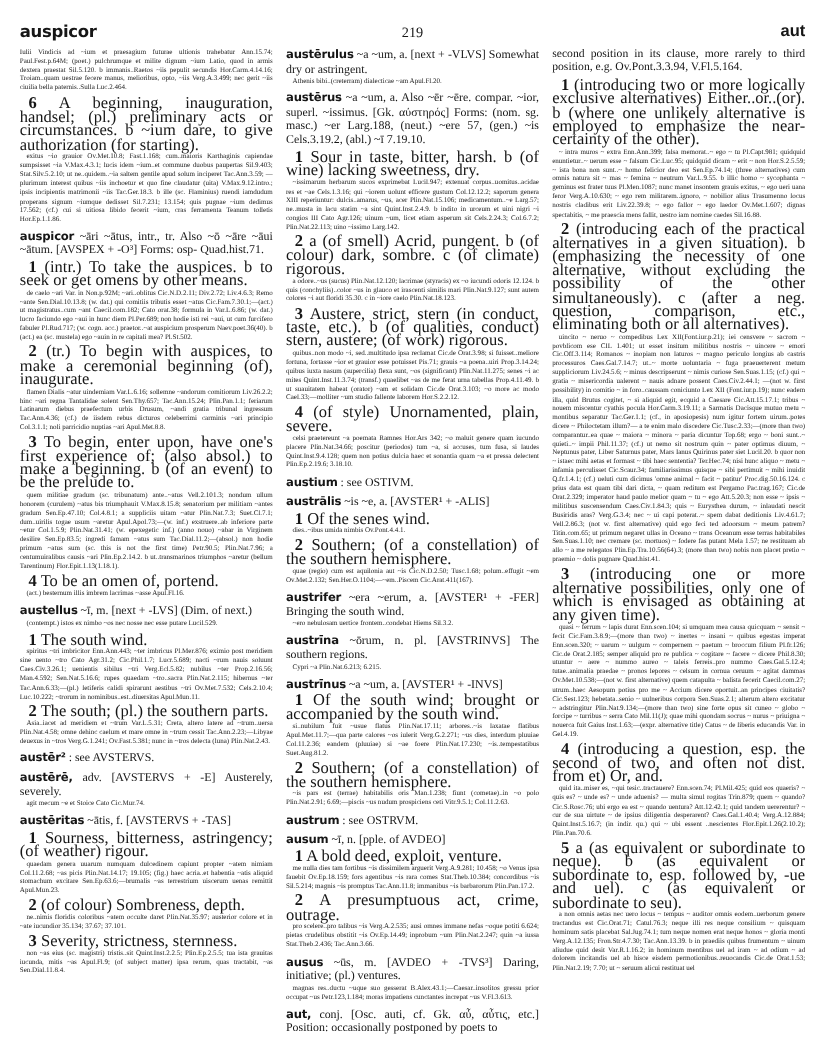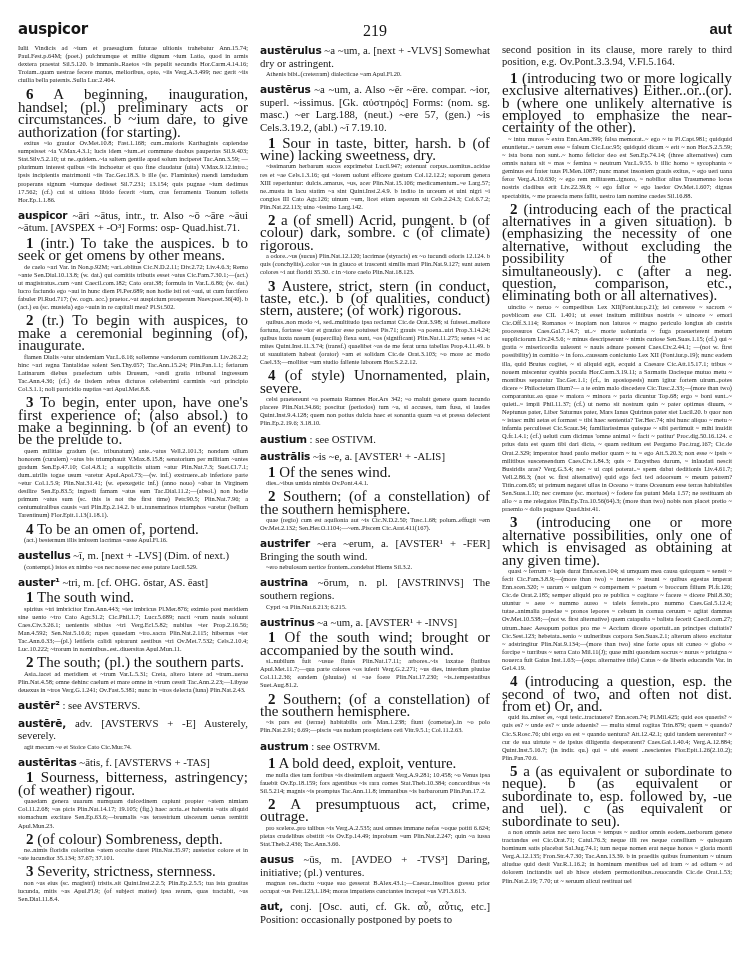--- a/index.html
+++ b/index.html
@@ -1,20 +1,20 @@
 <!DOCTYPE html>
 <html><head>
 <meta charset="utf-8">
 <style>
   html, body { margin:0; padding:0; background:#ffffff; }
   body { width:750px; height:963px; overflow:hidden; font-family:"Liberation Serif","DejaVu Serif",serif; color:#161616; }
   .page { position:relative; width:750px; height:771px; }
   .running-head { position:absolute; top:20px; left:18px; right:18px; height:20px; }
   .rh-left { position:absolute; left:0; top:0; font-family:"DejaVu Sans","Liberation Sans",sans-serif; font-weight:bold; font-size:15px; letter-spacing:-0.3px; }
-  .rh-center { position:absolute; left:0; right:0; top:2px; text-align:center; font-size:16px; }
+  .rh-center { position:absolute; left:0; right:0; top:2px; text-align:center; font-size:13px; }
   .rh-right { position:absolute; right:0; top:0; font-family:Liberation Sans, sans-serif; font-weight:bold; font-size:15px; }
   .columns { position:absolute; top:44px; left:18px; width:714px; display:flex; gap:12px; }
   .col { width:230px; flex:0 0 230px; overflow:hidden; }
   .entry { margin:0 0 5px 0; }
   .head-line { font-size:10.8px; line-height:12.6px; text-align:justify; margin:0 0 1px 0; }
   .hw { font-family:"DejaVu Sans","Liberation Sans",sans-serif; font-weight:bold; font-size:10.6px; letter-spacing:-0.2px; }
   .sense { font-size:15px; line-height:12.4px; text-align:justify; margin:3px 0 0 0; text-indent:8px; }
   .sense .num { font-weight:bold; }
   .cit { font-size:6.4px; line-height:8.1px; text-align:justify; margin:1px 0 0 0; text-indent:6px; color:#1a1a1a; }
   .cont { font-size:6.4px; line-height:8.1px; text-align:justify; margin:0 0 4px 0; color:#1a1a1a; }
@@ -46,21 +46,20 @@
           <p class="sense"><span class="num">3</span> <span>To begin, enter upon, have one's first experience of; (also absol.) to make a beginning. b (of an event) to be the prelude to.</span></p>
           <p class="cit">quem militiae gradum (sc. tribunatum) ante..~atus Vell.2.101.3; nondum ullum honorem (curulem) ~atus bis triumphauit V.Max.8.15.8; senatorium per militiam ~antes gradum Sen.Ep.47.10; Col.4.8.1; a suppliciis uitam ~atur Plin.Nat.7.3; Suet.Cl.7.1; dum..uirilis togae usum ~aretur Apul.Apol.73;—(w. inf.) exstruere..ab inferiore parte ~etur Col.1.5.9; Plin.Nat.31.41; (w. epexegetic inf.) (anno nouo) ~abar in Virginem desilire Sen.Ep.83.5; ingredi famam ~atus sum Tac.Dial.11.2;—(absol.) non hodie primum ~atus sum (sc. this is not the first time) Petr.90.5; Plin.Nat.7.96; a centumuiralibus causis ~ari Plin.Ep.2.14.2. b ut..transmarinos triumphos ~aretur (bellum Tarentinum) Flor.Epit.1.13(1.18.1).</p>
           <p class="sense"><span class="num">4</span> <span>To be an omen of, portend.</span></p>
           <p class="cit">(act.) besternum illis imbrem lacrimas ~asse Apul.Fl.16.</p>
         </div>
         <div class="entry">
           <p class="head-line"><span class="hw">austellus</span> <span>~ī, m. [next + -LVS] (Dim. of next.)</span></p>
           <p class="cit">(contempt.) istos ex nimbo ~os nec nosse nec esse putare Lucil.529.</p>
         </div>
         <div class="entry">
-          <p class="head-line"><span class="hw">auster¹</span> <span>~tri, m. [cf. OHG. ōstar, AS. ēast]</span></p>
           <p class="sense"><span class="num">1</span> <span>The south wind.</span></p>
           <p class="cit">spiritus ~tri imbricitor Enn.Ann.443; ~ter imbricus Pl.Mer.876; eximio post meridiem sine uento ~tro Cato Agr.31.2; Cic.Phil.1.7; Lucr.5.689; nacti ~rum nauis soluunt Caes.Civ.3.26.1; uenientis sibilus ~tri Verg.Ecl.5.82; nubilus ~ter Prop.2.16.56; Man.4.592; Sen.Nat.5.16.6; rupes quaedam ~tro..sacra Plin.Nat.2.115; hibernus ~ter Tac.Ann.6.33;—(pl.) letiferis calidi spirarunt aestibus ~tri Ov.Met.7.532; Cels.2.10.4; Luc.10.222; ~trorum in nominibus..est..diuersitas Apul.Mun.11.</p>
           <p class="sense"><span class="num">2</span> <span>The south; (pl.) the southern parts.</span></p>
           <p class="cit">Asia..iacet ad meridiem et ~trum Var.L.5.31; Creta, altero latere ad ~trum..uersa Plin.Nat.4.58; omne dehinc caelum et mare omne in ~trum cessit Tac.Ann.2.23;—Libyae deuexus in ~tros Verg.G.1.241; Ov.Fast.5.381; nunc in ~tros delecta (luna) Plin.Nat.2.43.</p>
         </div>
         <div class="entry">
           <p class="head-line"><span class="hw">austēr²</span> <span>: see AVSTERVS.</span></p>
         </div>
         <div class="entry">
           <p class="head-line"><span class="hw">austērē,</span> <span>adv. [AVSTERVS + -E] Austerely, severely.</span></p>
@@ -114,20 +113,21 @@
           <p class="head-line"><span class="hw">austrīnus</span> <span>~a ~um, a. [AVSTER¹ + -INVS]</span></p>
           <p class="sense"><span class="num">1</span> <span>Of the south wind; brought or accompanied by the south wind.</span></p>
           <p class="cit">si..nubilum fuit ~usue flatus Plin.Nat.17.11; arbores..~is laxatae flatibus Apul.Met.11.7;—qua parte calores ~os iulerit Verg.G.2.271; ~us dies, interdum pluuiae Col.11.2.36; eandem (pluuiae) si ~ae foere Plin.Nat.17.230; ~is..tempestatibus Suet.Aug.81.2.</p>
           <p class="sense"><span class="num">2</span> <span>Southern; (of a constellation) of the southern hemisphere.</span></p>
           <p class="cit">~is pars est (terrae) habitabilis oris Man.1.238; fiunt (cometae)..in ~o polo Plin.Nat.2.91; 6.69;—piscis ~us nudum prospiciens ceti Vitr.9.5.1; Col.11.2.63.</p>
         </div>
         <div class="entry">
           <p class="head-line"><span class="hw">austrum</span> <span>: see OSTRVM.</span></p>
         </div>
         <div class="entry">
+          <p class="head-line"><span class="hw">ausum</span> <span>~ī, n. [pple. of AVDEO]</span></p>
           <p class="sense"><span class="num">1</span> <span>A bold deed, exploit, venture.</span></p>
           <p class="cit">me nulla dies tam fortibus ~is dissimilem arguerit Verg.A.9.281; 10.458; ~o Venus ipsa fauebit Ov.Ep.18.159; fors agentibus ~is rara comes Stat.Theb.10.384; concordibus ~is Sil.5.214; magnis ~is promptus Tac.Ann.11.8; immanibus ~is barbarorum Plin.Pan.17.2.</p>
           <p class="sense"><span class="num">2</span> <span>A presumptuous act, crime, outrage.</span></p>
           <p class="cit">pro scelere..pro talibus ~is Verg.A.2.535; ausi omnes immane nefas ~oque potiti 6.624; pietas crudelibus obstitit ~is Ov.Ep.14.49; inprobum ~um Plin.Nat.2.247; quin ~a iussa Stat.Theb.2.436; Tac.Ann.3.66.</p>
         </div>
         <div class="entry">
           <p class="head-line"><span class="hw">ausus</span> <span>~ūs, m. [AVDEO + -TVS³] Daring, initiative; (pl.) ventures.</span></p>
           <p class="cit">magnas res..ductu ~uque suo gesserat B.Alex.43.1;—Caesar..insolitos gressu prior occupat ~us Petr.123,1.184; moras impatiens cunctantes increpat ~us V.Fl.3.613.</p>
         </div>
         <div class="entry">

